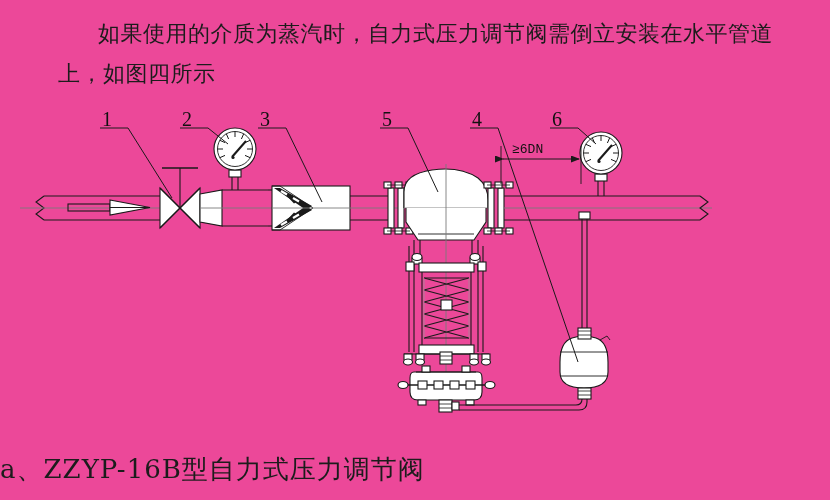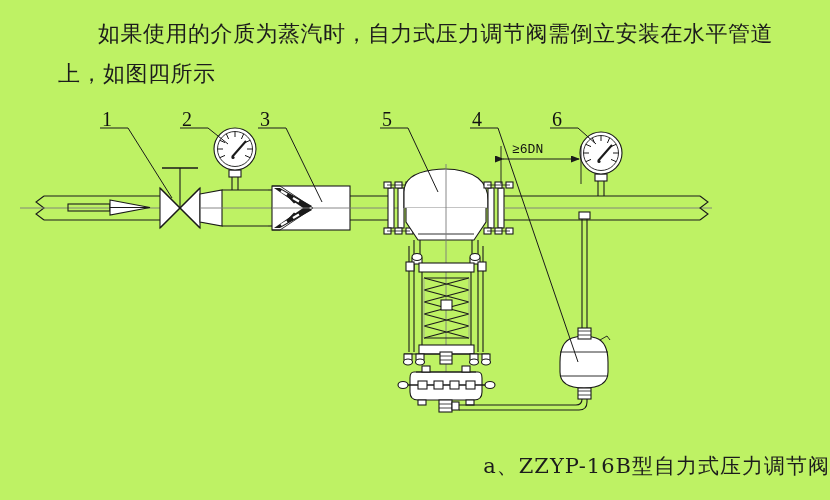--- a/index.html
+++ b/index.html
@@ -4,43 +4,43 @@
 <style>
   html, body {
     margin: 0;
     padding: 0;
     background: #ffffff;
   }
   #page {
     position: relative;
     width: 830px;
     height: 500px;
-    background: #bef264;
+    background: #ec4899;
     overflow: hidden;
     font-family: "Liberation Serif", "DejaVu Serif", serif;
   }
   .intro {
     position: absolute;
     left: 58px;
     top: 14px;
     width: 730px;
     font-size: 22px;
     line-height: 40px;
     color: #1c1c1c;
     letter-spacing: 0.5px;
     text-indent: 40px;
     font-family: "DejaVu Serif", "Liberation Serif", serif;
   }
   .caption {
     position: absolute;
     left: 0;
     top: 452px;
     width: 830px;
-    text-align: right;
-    font-size: 21px;
+    text-align: left;
+    font-size: 26px;
     color: #1c1c1c;
     letter-spacing: 1px;
     font-family: "DejaVu Serif", "Liberation Serif", serif;
   }
   #figure {
     position: absolute;
     left: 0;
     top: 100px;
     width: 830px;
     height: 350px;

